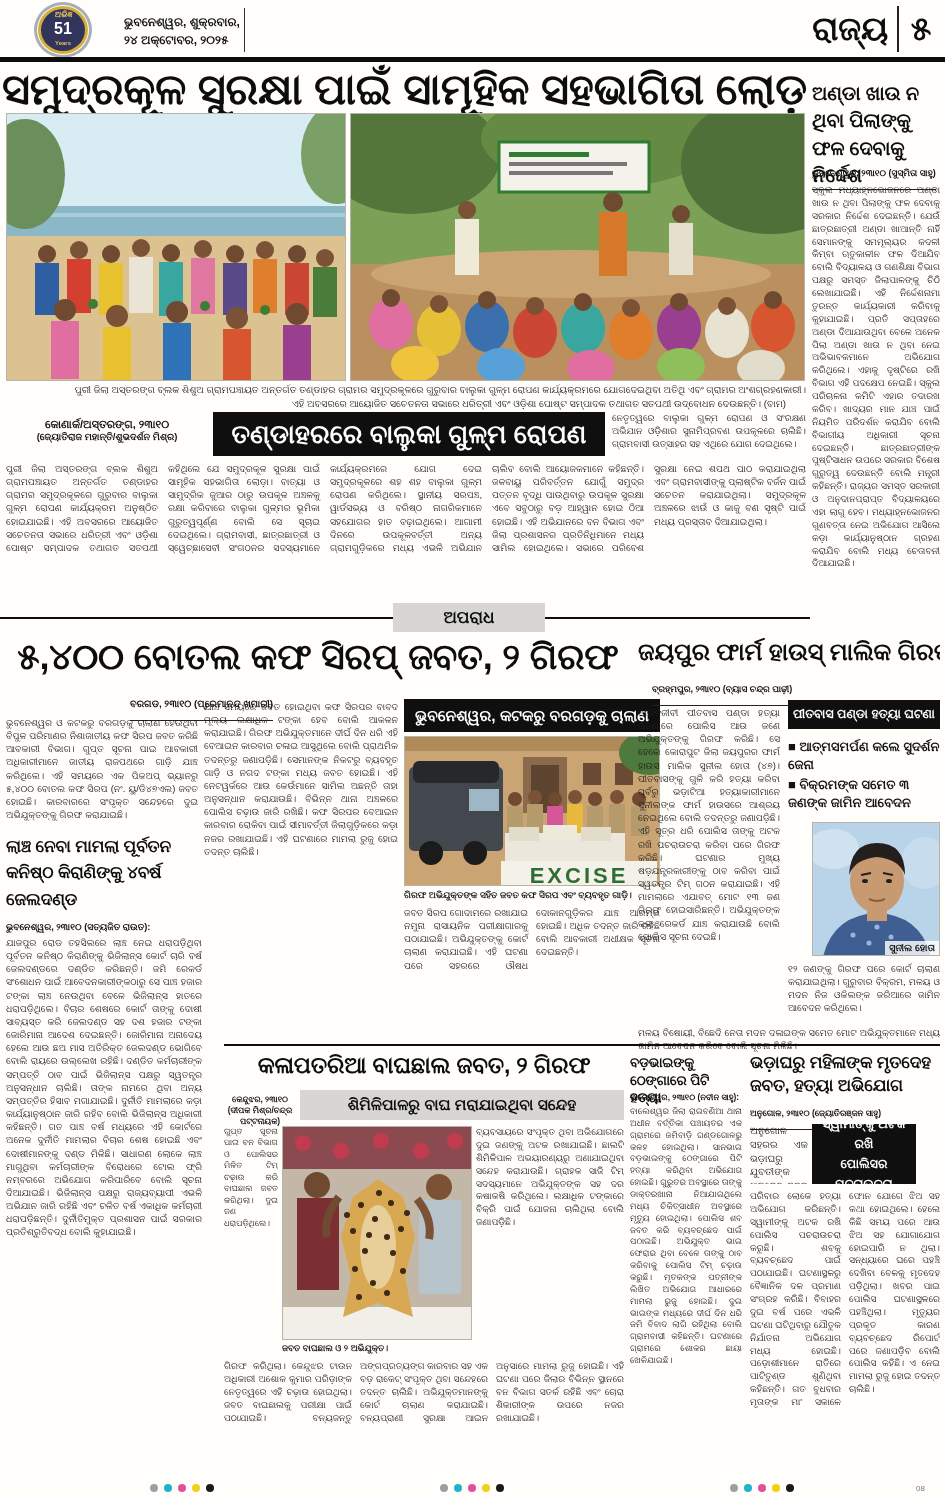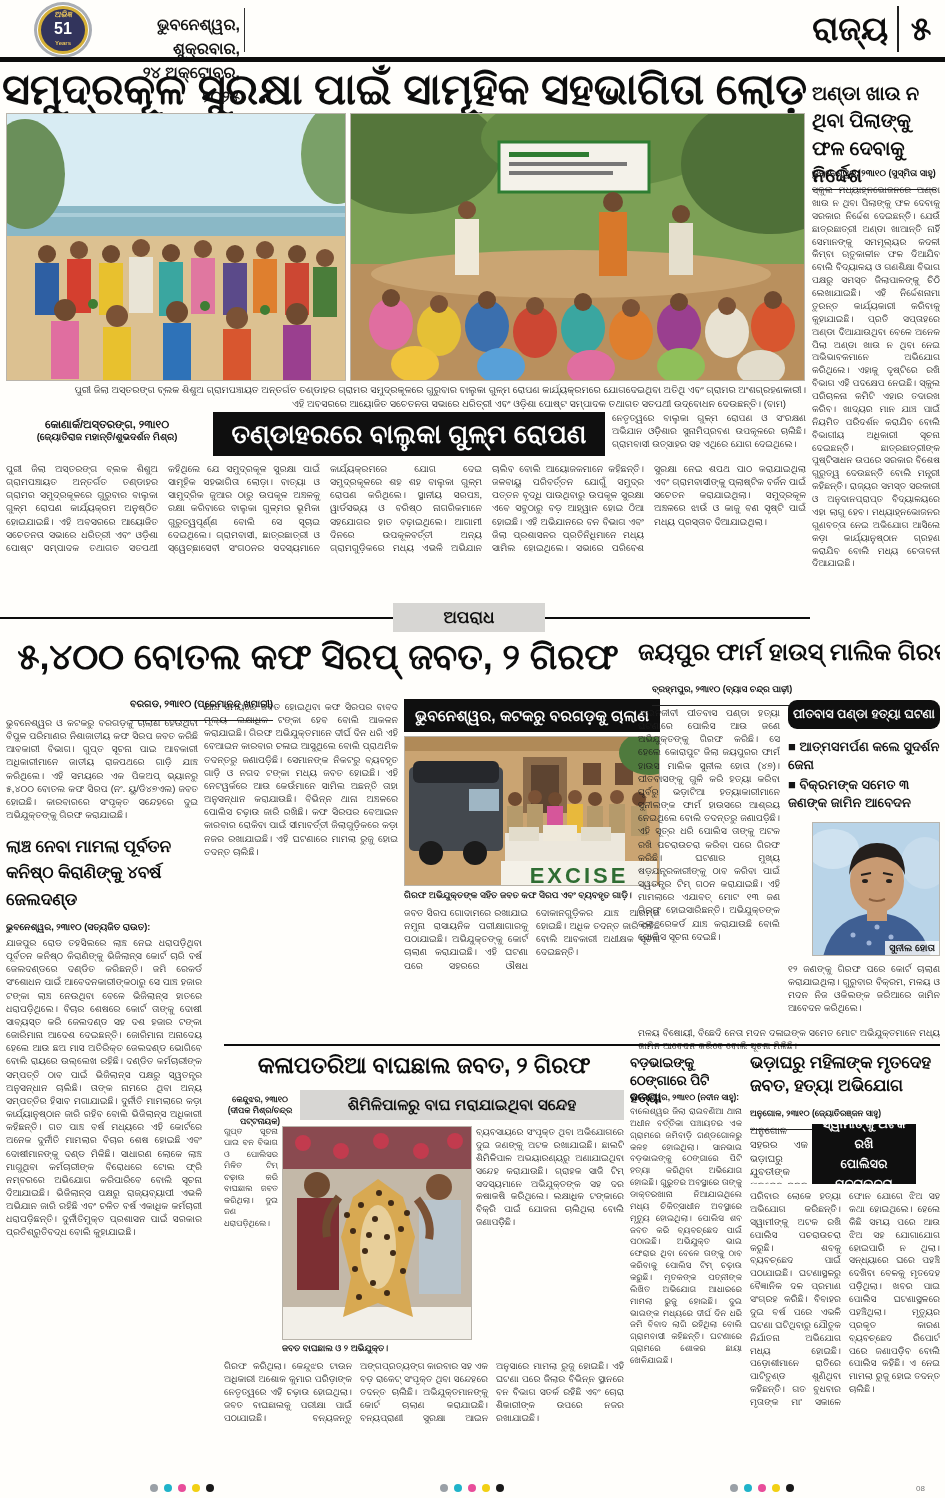--- a/index.html
+++ b/index.html
@@ -24,21 +24,21 @@
 
 <div class="page">
 
   <div class="abs" style="left:8px;top:2px;width:114px;height:56px;">
     <div class="abs" style="left:26px;top:0;width:58px;height:56px;border-radius:50%;border:3px solid #a9adb4;"></div>
     <div class="abs" style="left:30px;top:4px;width:50px;height:48px;border-radius:50%;border:3px solid #d4af37;background:#32345c;"></div>
     <div class="abs" style="left:30px;top:8px;width:50px;text-align:center;color:#e8c35a;font-size:8px;font-style:italic;font-weight:bold;">ଅଭିଜ୍ଞ</div>
     <div class="abs" style="left:30px;top:18px;width:50px;text-align:center;color:#ffffff;font-size:16px;font-weight:800;">51</div>
     <div class="abs" style="left:30px;top:38px;width:50px;text-align:center;color:#e8c35a;font-size:6px;font-weight:bold;">Years</div>
   </div>
-  <div class="abs" style="left:124px;top:13px;width:116px;text-align:right;font-weight:800;font-size:16px;line-height:1.5;">
+  <div class="abs" style="left:124px;top:13px;width:116px;text-align:left;font-weight:800;font-size:12px;line-height:1.5;">
     <div>ଭୁବନେଶ୍ୱର, ଶୁକ୍ରବାର,</div>
     <div>୨୪ ଅକ୍ଟୋବର, ୨୦୨୫</div>
   </div>
   <div class="abs" style="left:244px;top:8px;width:1px;height:44px;background:#333;"></div>
   <div class="abs hl" style="left:760px;top:10px;width:128px;text-align:right;font-size:33px;">ରାଜ୍ୟ</div>
   <div class="abs" style="left:897px;top:6px;width:2px;height:46px;background:#222;"></div>
   <div class="abs hl" style="left:903px;top:10px;width:36px;text-align:center;font-size:33px;">୫</div>
   <div class="abs rule" style="left:0;top:57px;width:945px;height:5px;"></div>
 
   <div class="abs hl" style="left:2px;top:64px;width:806px;height:54px;font-size:43px;white-space:nowrap;overflow:hidden;">ସମୁଦ୍ରକୂଳ ସୁରକ୍ଷା ପାଇଁ ସାମୂହିକ ସହଭାଗିତା ଲୋଡ଼ା</div>
@@ -200,21 +200,21 @@
   <div class="abs body" style="left:6px;top:716px;width:192px;height:114px;">ଭୁବନେଶ୍ୱର ଓ କଟକରୁ ବରଗଡ଼କୁ ଚାଲାଣ ହେଉଥିବା ବିପୁଳ ପରିମାଣର ନିଶାଜାତୀୟ କଫ ସିରପ ଜବତ କରିଛି ଆବକାରୀ ବିଭାଗ। ଗୁପ୍ତ ସୂଚନା ପାଇ ଆବକାରୀ ଅଧିକାରୀମାନେ ଜାତୀୟ ରାଜପଥରେ ଗାଡ଼ି ଯାଞ୍ଚ କରିଥିଲେ। ଏହି ସମୟରେ ଏକ ପିକଅପ୍ ଭ୍ୟାନରୁ ୫,୪୦୦ ବୋତଲ କଫ ସିରପ (ନଂ. ୟୁ/ଡି୪୭ଏଲ) ଜବତ ହୋଇଛି। କାରବାରରେ ସଂପୃକ୍ତ ସନ୍ଦେହରେ ଦୁଇ ଅଭିଯୁକ୍ତଙ୍କୁ ଗିରଫ କରାଯାଇଛି।</div>
   <div class="abs body" style="left:204px;top:700px;width:194px;height:338px;">ଯାଞ୍ଚ ସମୟରେ ଜବତ ହୋଇଥିବା କଫ ସିରପର ବାବଦ ମୂଲ୍ୟ ଲକ୍ଷାଧିକ ଟଙ୍କା ହେବ ବୋଲି ଆକଳନ କରାଯାଇଛି। ଗିରଫ ଅଭିଯୁକ୍ତମାନେ ଦୀର୍ଘ ଦିନ ଧରି ଏହି ବେଆଇନ କାରବାର ଚଳାଇ ଆସୁଥିଲେ ବୋଲି ପ୍ରାଥମିକ ତଦନ୍ତରୁ ଜଣାପଡ଼ିଛି। ସେମାନଙ୍କ ନିକଟରୁ ବ୍ୟବହୃତ ଗାଡ଼ି ଓ ନଗଦ ଟଙ୍କା ମଧ୍ୟ ଜବତ ହୋଇଛି। ଏହି ନେଟୱର୍କରେ ଆଉ କେଉଁମାନେ ସାମିଲ ଅଛନ୍ତି ତାହା ଅନୁସନ୍ଧାନ କରାଯାଉଛି। ବିଭିନ୍ନ ଥାନା ଅଞ୍ଚଳରେ ପୋଲିସ ଚଢ଼ାଉ ଜାରି ରଖିଛି। କଫ ସିରପର ବେଆଇନ କାରବାର ରୋକିବା ପାଇଁ ସୀମାବର୍ତ୍ତୀ ଜିଲାଗୁଡ଼ିକରେ କଡ଼ା ନଜର ରଖାଯାଇଛି। ଏହି ଘଟଣାରେ ମାମଲା ରୁଜୁ ହୋଇ ତଦନ୍ତ ଚାଲିଛି।</div>
   <div class="abs body" style="left:404px;top:906px;width:256px;height:132px;column-count:2;column-gap:8px;">ଜବତ ସିରପ ଗୋଦାମରେ ରଖାଯାଇ ନମୁନା ରାସାୟନିକ ପରୀକ୍ଷାଗାରକୁ ପଠାଯାଇଛି। ଅଭିଯୁକ୍ତଙ୍କୁ କୋର୍ଟ ଚାଲାଣ କରାଯାଇଛି। ଏହି ଘଟଣା ପରେ ସହରରେ ଔଷଧ ଦୋକାନଗୁଡ଼ିକର ଯାଞ୍ଚ ଆରମ୍ଭ ହୋଇଛି। ଅଧିକ ତଦନ୍ତ ଜାରି ରହିଛି ବୋଲି ଆବକାରୀ ଅଧୀକ୍ଷକ ସୂଚନା ଦେଇଛନ୍ତି।</div>
 
   <div class="abs hl" style="left:6px;top:834px;width:196px;font-size:17px;line-height:1.55;">ଲାଞ୍ଚ ନେବା ମାମଲା ପୂର୍ବତନ କନିଷ୍ଠ କିରାଣିଙ୍କୁ ୪ବର୍ଷ ଜେଲଦଣ୍ଡ</div>
   <div class="abs byline" style="left:6px;top:922px;width:196px;font-size:9.2px;">ଭୁବନେଶ୍ୱର, ୨୩ା୧୦ (ସତ୍ୟଜିତ ରାଉତ):</div>
   <div class="abs body" style="left:6px;top:936px;width:196px;height:534px;">ଯାଜପୁର ରୋଡ ତହସିଲରେ ଲାଞ୍ଚ ନେଇ ଧରାପଡ଼ିଥିବା ପୂର୍ବତନ କନିଷ୍ଠ କିରାଣିଙ୍କୁ ଭିଜିଲାନ୍ସ କୋର୍ଟ ଚାରି ବର୍ଷ ଜେଲଦଣ୍ଡରେ ଦଣ୍ଡିତ କରିଛନ୍ତି। ଜମି ରେକର୍ଡ ସଂଶୋଧନ ପାଇଁ ଆବେଦନକାରୀଙ୍କଠାରୁ ସେ ପାଞ୍ଚ ହଜାର ଟଙ୍କା ଲାଞ୍ଚ ନେଉଥିବା ବେଳେ ଭିଜିଲାନ୍ସ ହାତରେ ଧରାପଡ଼ିଥିଲେ। ବିଚାର ଶେଷରେ କୋର୍ଟ ତାଙ୍କୁ ଦୋଷୀ ସାବ୍ୟସ୍ତ କରି ଜେଲଦଣ୍ଡ ସହ ଦଶ ହଜାର ଟଙ୍କା ଜୋରିମାନା ଆଦେଶ ଦେଇଛନ୍ତି। ଜୋରିମାନା ଅନାଦେୟ ହେଲେ ଆଉ ଛଅ ମାସ ଅତିରିକ୍ତ ଜେଲଦଣ୍ଡ ଭୋଗିବେ ବୋଲି ରାୟରେ ଉଲ୍ଲେଖ ରହିଛି। ଦଣ୍ଡିତ କର୍ମଚାରୀଙ୍କ ସମ୍ପତ୍ତି ଠାବ ପାଇଁ ଭିଜିଲାନ୍ସ ପକ୍ଷରୁ ସ୍ୱତନ୍ତ୍ର ଅନୁସନ୍ଧାନ ଚାଲିଛି। ତାଙ୍କ ନାମରେ ଥିବା ଅନ୍ୟ ସମ୍ପତ୍ତିର ହିସାବ ମଗାଯାଇଛି। ଦୁର୍ନୀତି ମାମଲାରେ କଡ଼ା କାର୍ଯ୍ୟାନୁଷ୍ଠାନ ଜାରି ରହିବ ବୋଲି ଭିଜିଲାନ୍ସ ଅଧିକାରୀ କହିଛନ୍ତି। ଗତ ପାଞ୍ଚ ବର୍ଷ ମଧ୍ୟରେ ଏହି କୋର୍ଟରେ ଅନେକ ଦୁର୍ନୀତି ମାମଲାର ବିଚାର ଶେଷ ହୋଇଛି ଏବଂ ଦୋଷୀମାନଙ୍କୁ ଦଣ୍ଡ ମିଳିଛି। ସାଧାରଣ ଲୋକେ ଲାଞ୍ଚ ମାଗୁଥିବା କର୍ମଚାରୀଙ୍କ ବିରୋଧରେ ଟୋଲ ଫ୍ରି ନମ୍ବରରେ ଅଭିଯୋଗ କରିପାରିବେ ବୋଲି ସୂଚନା ଦିଆଯାଇଛି। ଭିଜିଲାନ୍ସ ପକ୍ଷରୁ ରାଜ୍ୟବ୍ୟାପୀ ଏଭଳି ଅଭିଯାନ ଜାରି ରହିଛି ଏବଂ ଚଳିତ ବର୍ଷ ଏକାଧିକ କର୍ମଚାରୀ ଧରାପଡ଼ିଛନ୍ତି। ଦୁର୍ନୀତିମୁକ୍ତ ପ୍ରଶାସନ ପାଇଁ ସରକାର ପ୍ରତିଶ୍ରୁତିବଦ୍ଧ ବୋଲି କୁହାଯାଇଛି।</div>
 
   <div class="abs hl" style="left:638px;top:638px;width:302px;height:36px;font-size:24px;text-align:center;white-space:nowrap;overflow:hidden;">ଜୟପୁର ଫାର୍ମ ହାଉସ୍ ମାଲିକ ଗିରଫ</div>
   <div class="abs byline" style="left:652px;top:684px;width:170px;font-size:9px;"><span class="u">ବ୍ରହ୍ମପୁର, ୨୩ା୧୦ (ବ୍ୟାସ ଚନ୍ଦ୍ର ପାଢ଼ୀ)</span></div>
-  <div class="abs blackbanner" style="left:788px;top:700px;width:152px;height:29px;font-size:12.5px;border-radius:9px;">ପୀତବାସ ପଣ୍ଡା ହତ୍ୟା ଘଟଣା</div>
+  <div class="abs blackbanner" style="left:788px;top:700px;width:152px;height:29px;font-size:12.5px;">ପୀତବାସ ପଣ୍ଡା ହତ୍ୟା ଘଟଣା</div>
   <div class="abs" style="left:788px;top:738px;width:152px;font-size:13px;font-weight:800;line-height:1.35;">■ ଆତ୍ମସମର୍ପଣ କଲେ ସୁଦର୍ଶନ ଜେନା</div>
   <div class="abs" style="left:788px;top:776px;width:152px;font-size:13px;font-weight:800;line-height:1.35;">■ ବିକ୍ରମଙ୍କ ସମେତ ୩ ଜଣଙ୍କ ଜାମିନ ଆବେଦନ</div>
   <div class="abs body" style="left:638px;top:706px;width:142px;height:318px;">ଆଇନଜୀବୀ ପୀତବାସ ପଣ୍ଡା ହତ୍ୟା ଘଟଣାରେ ପୋଲିସ ଆଉ ଜଣେ ଅଭିଯୁକ୍ତଙ୍କୁ ଗିରଫ କରିଛି। ସେ ହେଲେ କୋରାପୁଟ ଜିଲା ଜୟପୁରର ଫାର୍ମ ହାଉସ ମାଲିକ ସୁନୀଲ ହୋତା (୪୭)। ପୀତବାସଙ୍କୁ ଗୁଳି କରି ହତ୍ୟା କରିବା ପୂର୍ବରୁ ଭଡ଼ାଟିଆ ହତ୍ୟାକାରୀମାନେ ସୁନୀଲଙ୍କ ଫାର୍ମ ହାଉସରେ ଆଶ୍ରୟ ନେଇଥିଲେ ବୋଲି ତଦନ୍ତରୁ ଜଣାପଡ଼ିଛି। ଏହି ସୂତ୍ର ଧରି ପୋଲିସ ତାଙ୍କୁ ଅଟକ ରଖି ପଚରାଉଚରା କରିବା ପରେ ଗିରଫ କରିଛି। ଘଟଣାର ମୁଖ୍ୟ ଷଡ଼ଯନ୍ତ୍ରକାରୀଙ୍କୁ ଠାବ କରିବା ପାଇଁ ସ୍ୱତନ୍ତ୍ର ଟିମ୍ ଗଠନ କରାଯାଇଛି। ଏହି ମାମଲାରେ ଏଯାବତ୍ ମୋଟ ୧୩ ଜଣ ଗିରଫ ହୋଇସାରିଛନ୍ତି। ଅଭିଯୁକ୍ତଙ୍କ କଲ ରେକର୍ଡ ଯାଞ୍ଚ କରାଯାଉଛି ବୋଲି ପୋଲିସ ସୂଚନା ଦେଇଛି।</div>
 
   <div class="abs photo" style="left:812px;top:822px;width:128px;height:134px;">
     <svg width="128" height="134" viewBox="0 0 128 134">
       <rect width="128" height="134" fill="#b9d4e8"></rect>
       <ellipse cx="20" cy="26" rx="26" ry="20" fill="#cfe2f0"></ellipse>
         <ellipse cx="112" cy="40" rx="24" ry="26" fill="#c7dcec"></ellipse>
       <path d="M10 134 Q20 92 64 90 Q108 92 118 134 Z" fill="#3f5f93"></path>

